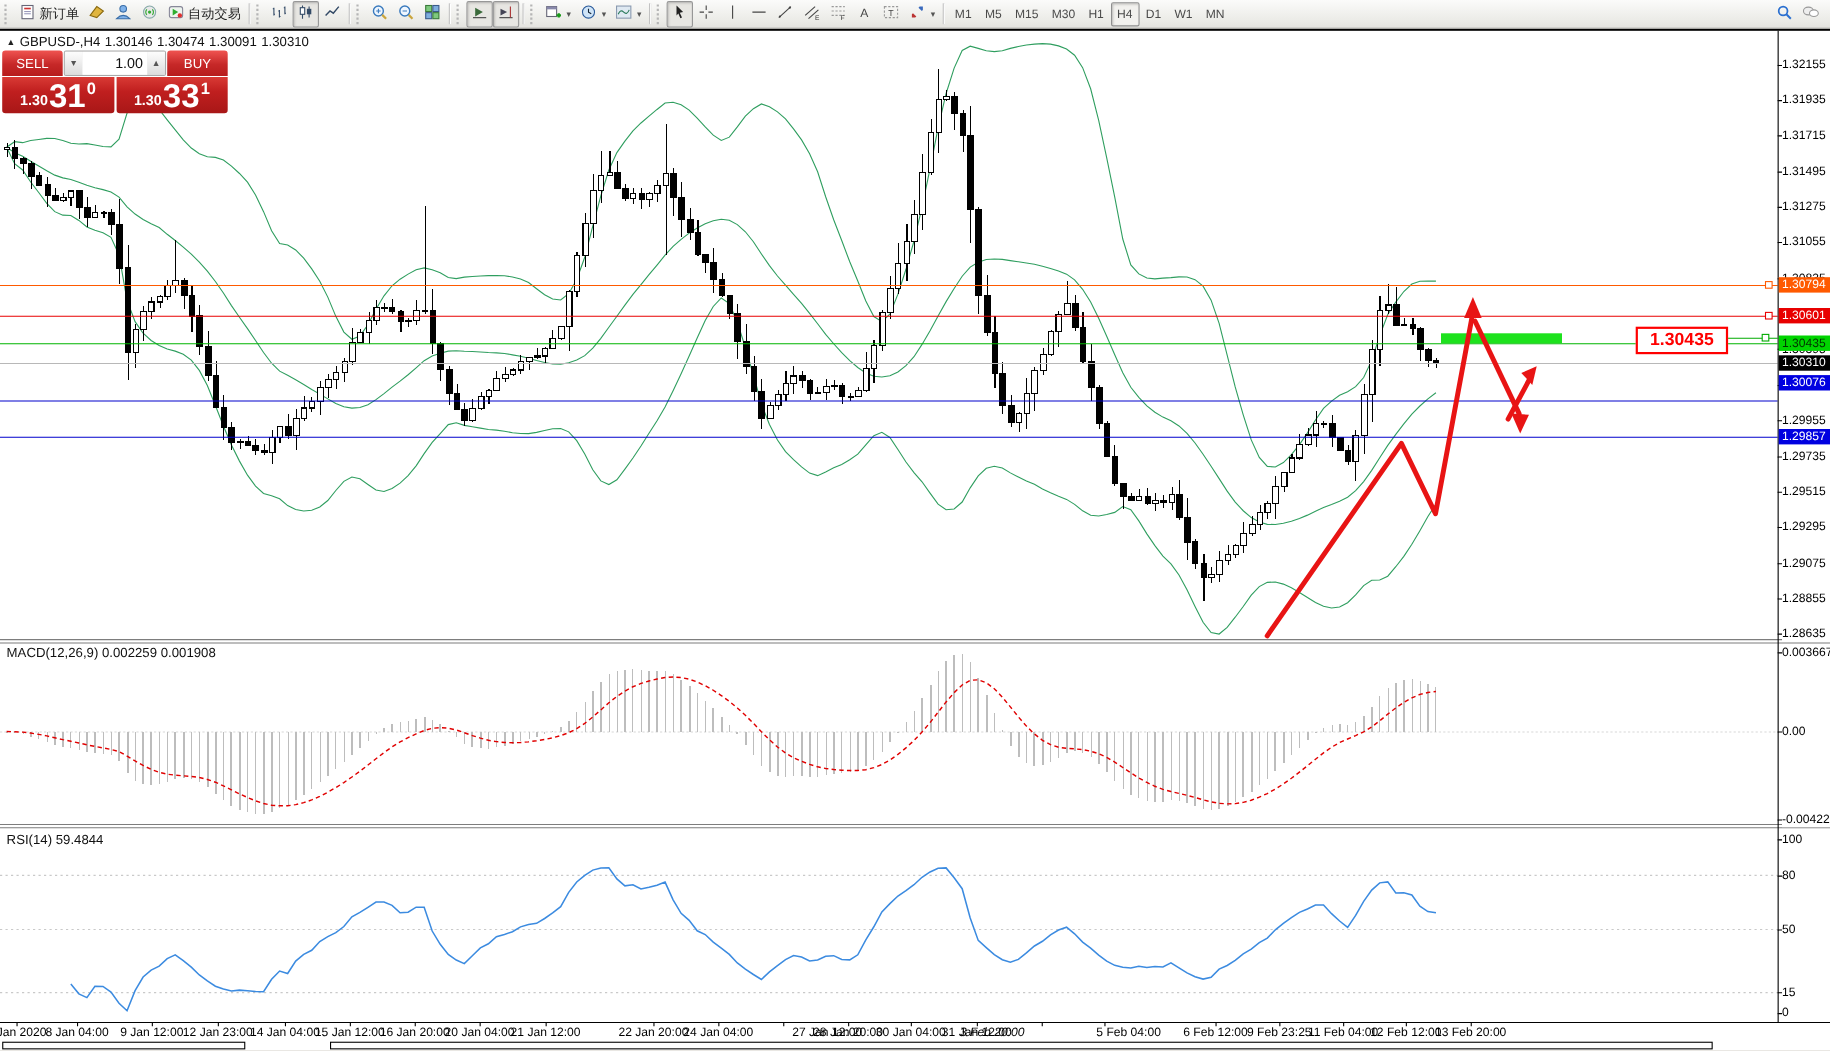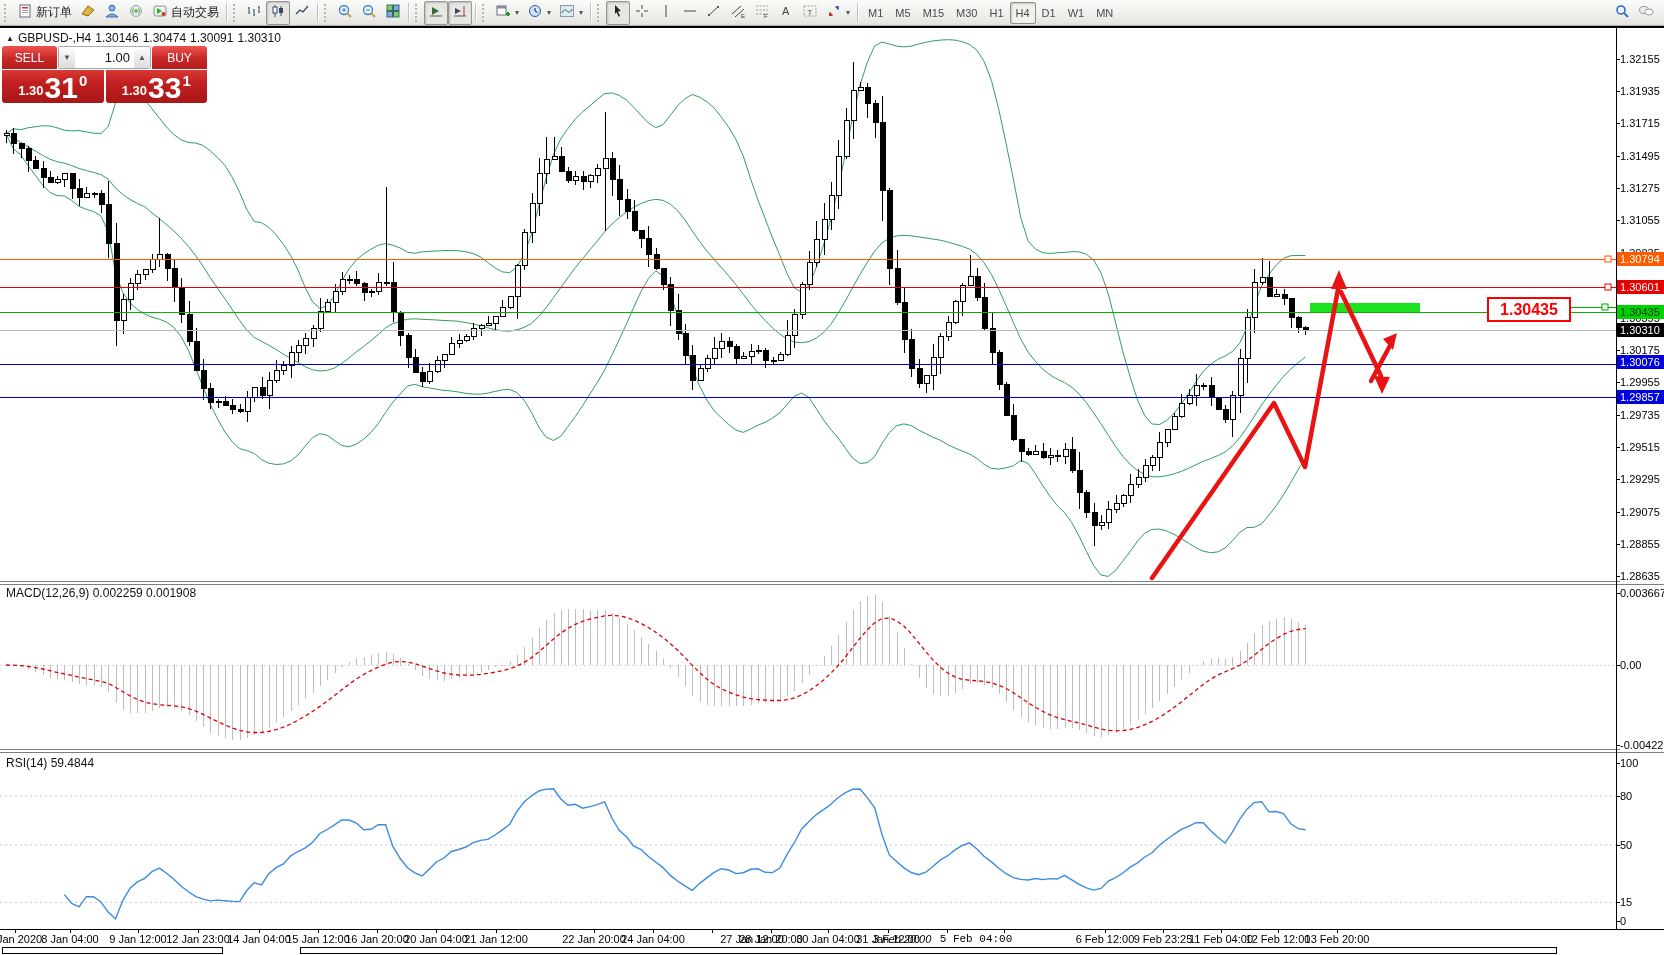--- a/index.html
+++ b/index.html
@@ -963,39 +963,39 @@
       <div class="axlab" style="top: 739px;">-0.00422</div>
       <div class="axlab" style="top: 757px;">100</div>
       <div class="axlab" style="top: 790px;">80</div>
       <div class="axlab" style="top: 839px;">50</div>
       <div class="axlab" style="top: 896px;">15</div>
       <div class="axlab" style="top: 915px;">0</div>
       <div class="tag" style="top: 251.824px; background: rgb(255, 90, 0); color: rgb(255, 255, 255);">1.30794</div>
       <div class="tag" style="top: 280.206px; background: rgb(232, 0, 0); color: rgb(255, 255, 255);">1.30601</div>
       <div class="tag" style="top: 304.618px; background: rgb(0, 212, 0); color: rgb(0, 51, 0);">1.30435</div>
       <div class="tag" style="top: 323px; background: rgb(0, 0, 0); color: rgb(255, 255, 255);">1.30310</div>
-      <div class="tag" style="top: 355px; background: rgb(0, 0, 224); color: rgb(255, 255, 255);">1.30076</div>
+      <div class="tag" style="top: 341px; background: rgb(0, 0, 224); color: rgb(255, 255, 255);">1.30076</div>
       <div class="tag" style="top: 389.618px; background: rgb(0, 0, 224); color: rgb(255, 255, 255);">1.29857</div>
       <div class="tlab" style="left: 15px;">6 Jan 2020</div>
       <div class="tlab" style="left: 70px;">8 Jan 04:00</div>
       <div class="tlab" style="left: 138px;">9 Jan 12:00</div>
       <div class="tlab" style="left: 198px;">12 Jan 23:00</div>
       <div class="tlab" style="left: 259px;">14 Jan 04:00</div>
       <div class="tlab" style="left: 318px;">15 Jan 12:00</div>
       <div class="tlab" style="left: 377px;">16 Jan 20:00</div>
       <div class="tlab" style="left: 436px;">20 Jan 04:00</div>
       <div class="tlab" style="left: 496px;">21 Jan 12:00</div>
       <div class="tlab" style="left: 594px;">22 Jan 20:00</div>
       <div class="tlab" style="left: 653px;">24 Jan 04:00</div>
       <div class="tlab" style="left: 752px;">27 Jan 12:00</div>
       <div class="tlab" style="left: 771px;">28 Jan 20:00</div>
       <div class="tlab" style="left: 828px;">30 Jan 04:00</div>
       <div class="tlab" style="left: 888px;">31 Jan 12:00</div>
       <div class="tlab" style="left: 902px; font-style: italic;">3 Feb 20:00</div>
-      <div class="tlab" style="left: 976px; font-family: Liberation Mono, monospace;">5 Feb 04:00</div>
+      <div class="tlab" style="left: 1026px;">5 Feb 04:00</div>
       <div class="tlab" style="left: 1105px;">6 Feb 12:00</div>
       <div class="tlab" style="left: 1163px;">9 Feb 23:25</div>
       <div class="tlab" style="left: 1221px;">11 Feb 04:00</div>
       <div class="tlab" style="left: 1278px;">12 Feb 12:00</div>
       <div class="tlab" style="left: 1337px;">13 Feb 20:00</div>
     </div>
 
   <div id="bottom-strip" class="ovl">
       <div class="bbox" style="left: 2px; width: 221px;"></div>
       <div class="bbox" style="left: 300px; width: 1257px;"></div>

